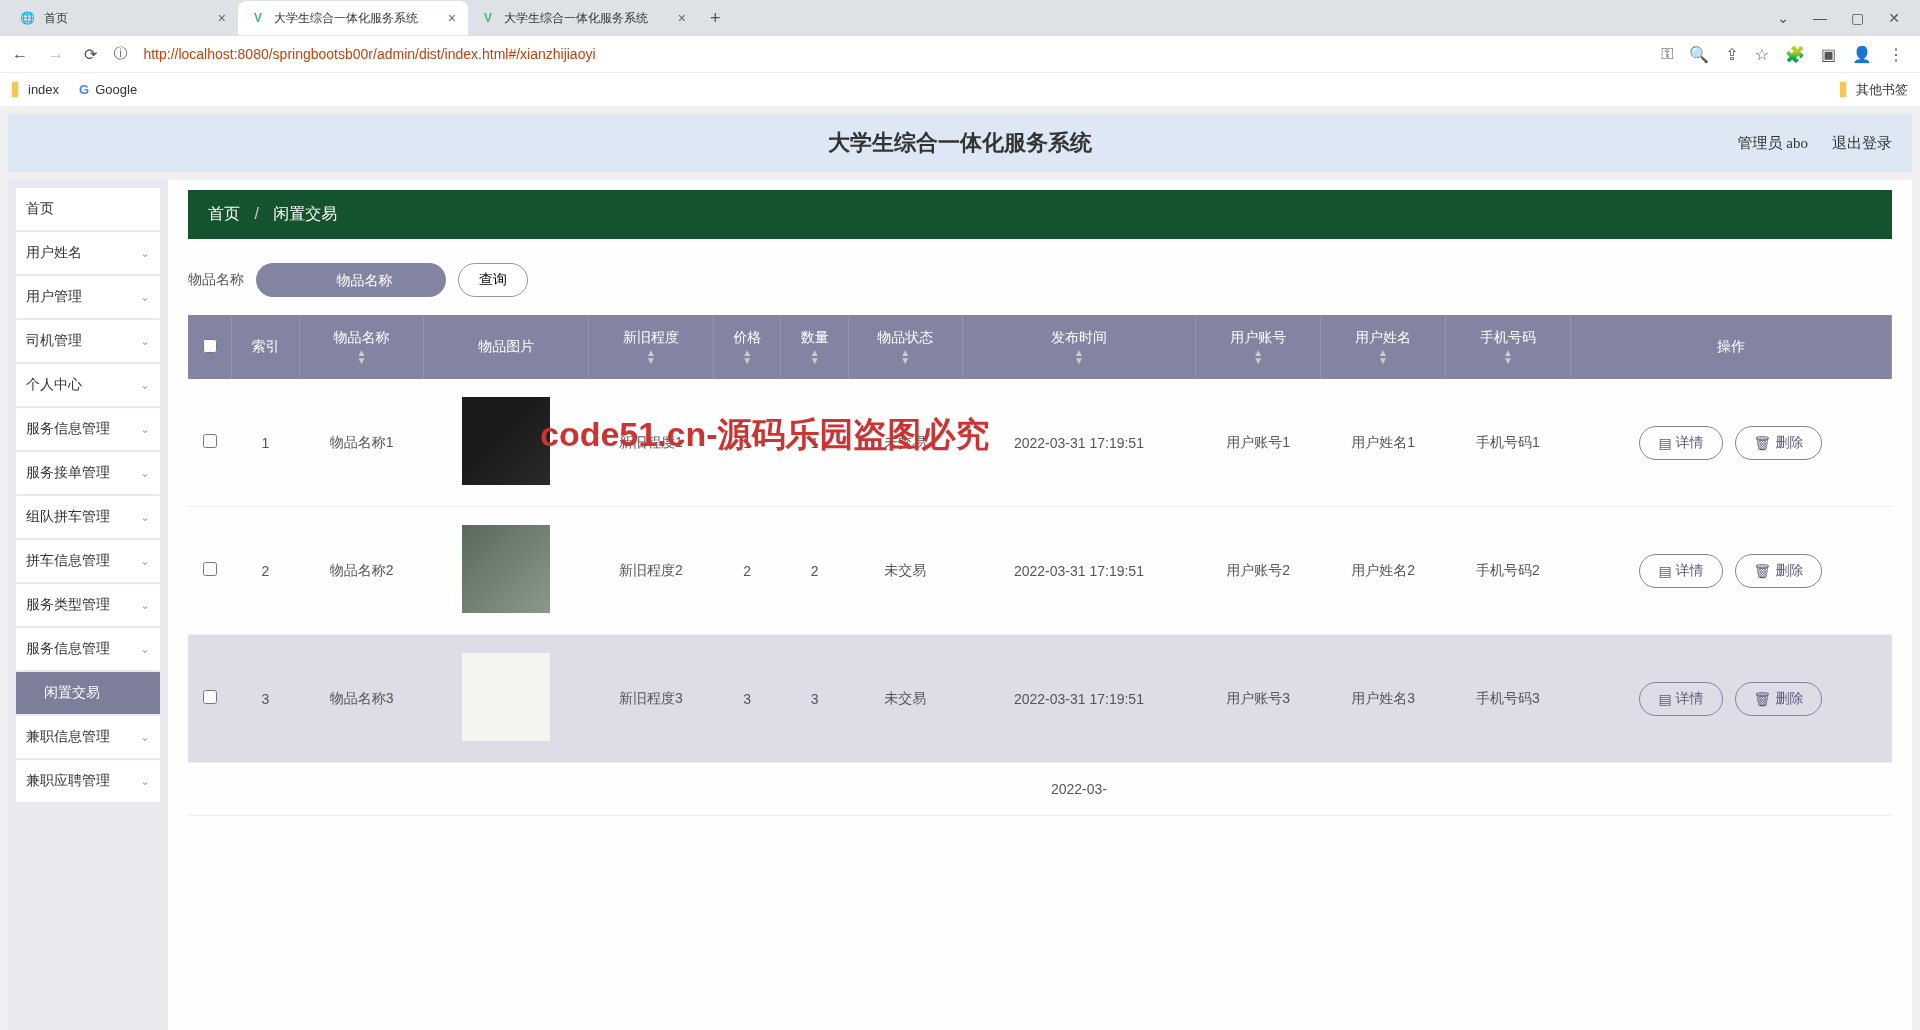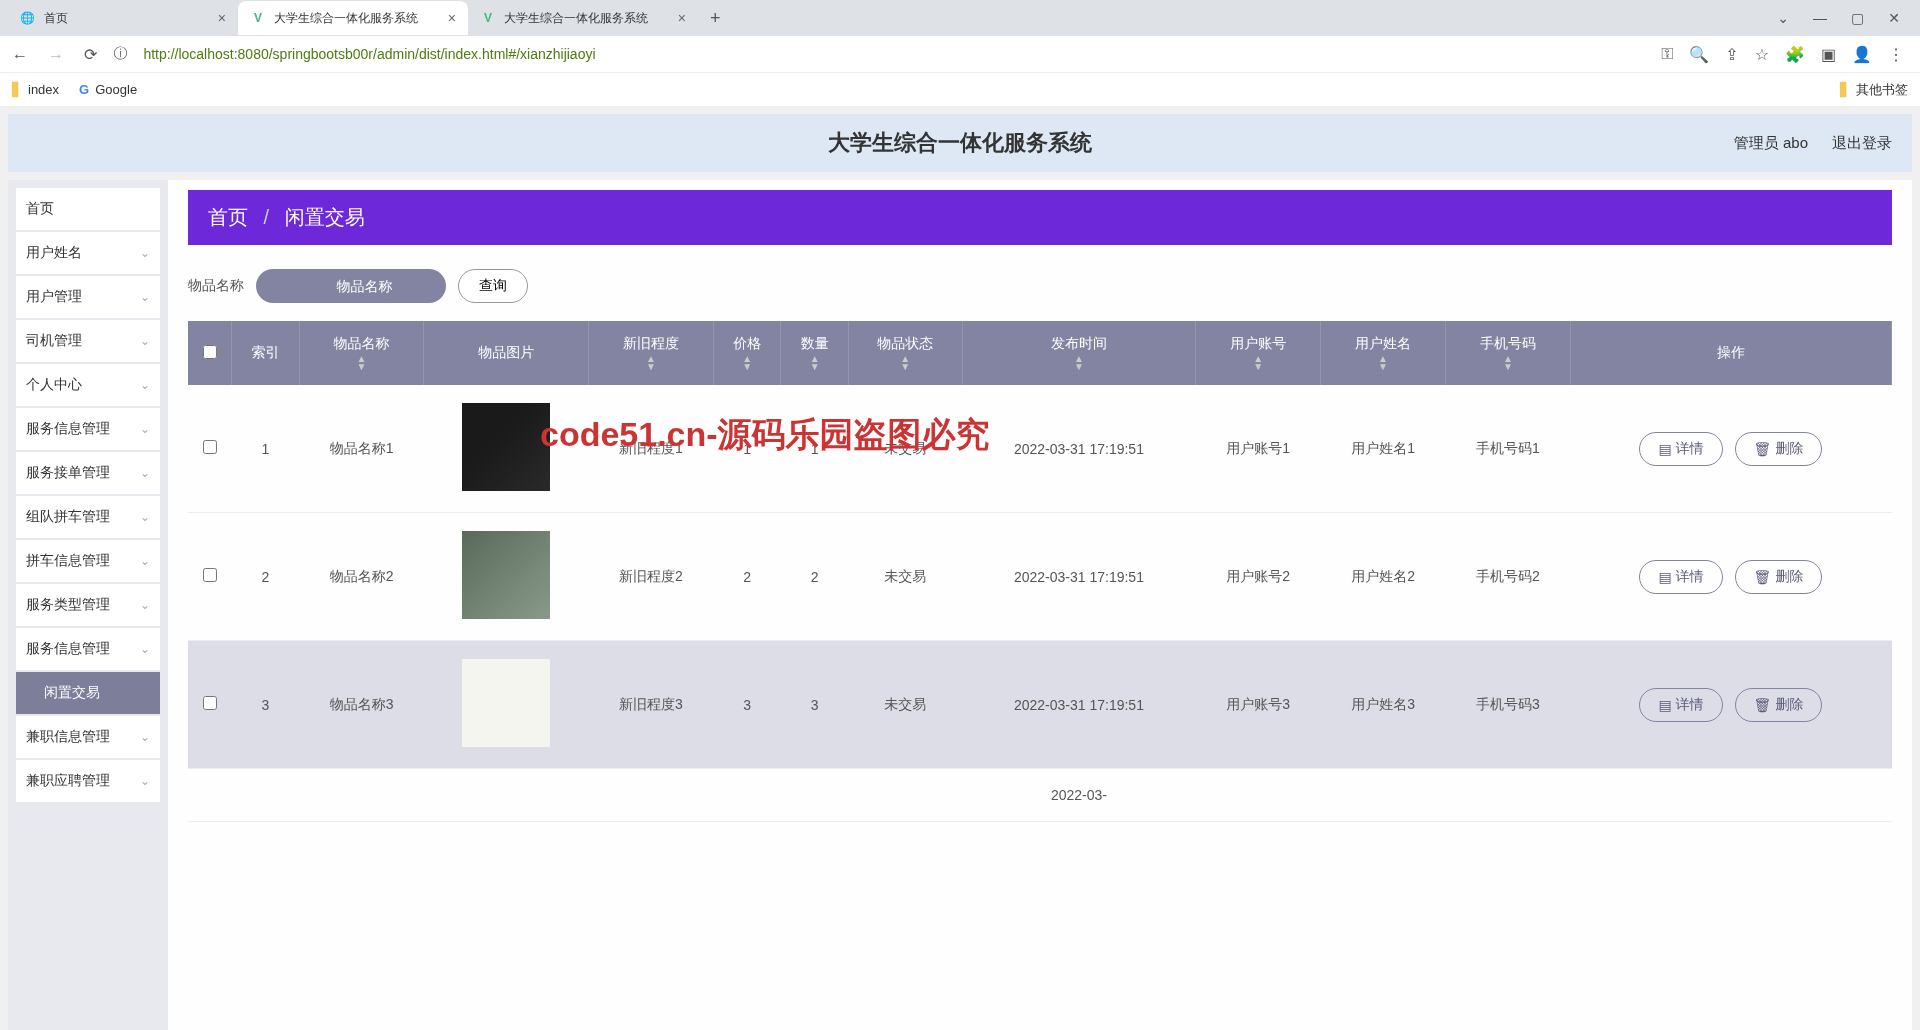--- a/index.html
+++ b/index.html
@@ -12,44 +12,44 @@
 .tab.active { background: #fff; }
 .tab-icon { width: 16px; height: 16px; margin-right: 8px; display: inline-flex; align-items: center; justify-content: center; }
 .tab-title { flex: 1; white-space: nowrap; overflow: hidden; text-overflow: ellipsis; }
 .tab-close { margin-left: 8px; font-size: 14px; color: #666; cursor: pointer; }
 .tab-add { padding: 0 12px; font-size: 18px; color: #555; cursor: pointer; }
 .window-controls { margin-left: auto; display: flex; gap: 24px; padding-right: 12px; color: #555; }
 .window-controls span { cursor: pointer; font-size: 14px; }
 
 .addr-bar { display: flex; align-items: center; height: 36px; background: #fff; padding: 0 8px; gap: 12px; }
 .nav-btn { color: #555; cursor: pointer; font-size: 16px; padding: 0 4px; }
-.url-input { flex: 1; border: none; font-size: 14px; color: #4d7c0f; padding: 4px; }
+.url-input { flex: 1; border: none; font-size: 14px; color: #c2410c; padding: 4px; }
 .url-secure { color: #666; font-size: 14px; }
 .addr-icons { display: flex; gap: 16px; color: #555; padding-right: 8px; }
 .addr-icons span { cursor: pointer; }
 
 .bookmark-bar { display: flex; align-items: center; height: 34px; background: #fff; padding: 0 12px; font-size: 13px; gap: 20px; border-top: 1px solid #eee; }
 .bookmark { display: flex; align-items: center; gap: 6px; cursor: pointer; color: #333; }
 .bookmark-right { margin-left: auto; }
 
 
 .app-header { background: #dde8f4; height: 58px; display: flex; align-items: center; justify-content: center; position: relative; margin: 8px; }
 .app-title { font-size: 22px; font-weight: bold; color: #333; }
 .header-right { position: absolute; right: 20px; display: flex; gap: 24px; font-size: 15px; color: #333; }
-.header-right span { cursor: pointer; }
+.header-right span { cursor: pointer; font-family: Liberation Serif, serif; }
 
 
 .main-layout { display: flex; margin: 0 8px; height: calc(100vh - 180px); }
 .sidebar { width: 160px; background: #e8e9ee; padding: 8px; overflow-y: auto; }
 .sidebar-item { display: flex; align-items: center; justify-content: space-between; padding: 12px 10px; background: #fff; margin-bottom: 2px; font-size: 14px; color: #333; cursor: pointer; }
 .sidebar-item.sub { background: #7d7e9a; color: #fff; padding-left: 28px; }
 .chevron { color: #aaa; font-size: 12px; }
 
 .content { flex: 1; background: #fefefe; padding: 0 20px 20px 20px; overflow-y: auto; }
-.breadcrumb { background: #6d28d9; color: #fff; padding: 14px 20px; font-size: 20px; margin-top: 10px; }
+.breadcrumb { background: #14532d; color: #fff; padding: 14px 20px; font-size: 16px; margin-top: 10px; }
 .breadcrumb .sep { margin: 0 10px; color: #ccc; }
 
 .search-row { display: flex; align-items: center; gap: 12px; padding: 24px 0 18px 0; }
 .search-label { font-size: 14px; color: #555; }
 .search-box { display: flex; align-items: center; background: #8284a2; border-radius: 20px; padding: 8px 18px; width: 190px; }
 .search-box input { background: transparent; border: none; color: #fff; text-align: center; flex: 1; font-size: 14px; outline: none; }
 .search-box input::placeholder { color: #fff; }
 .search-icon { color: #fff; }
 .query-btn { border: 1px solid #999; border-radius: 20px; padding: 7px 20px; background: #fff; font-size: 14px; cursor: pointer; }
 

